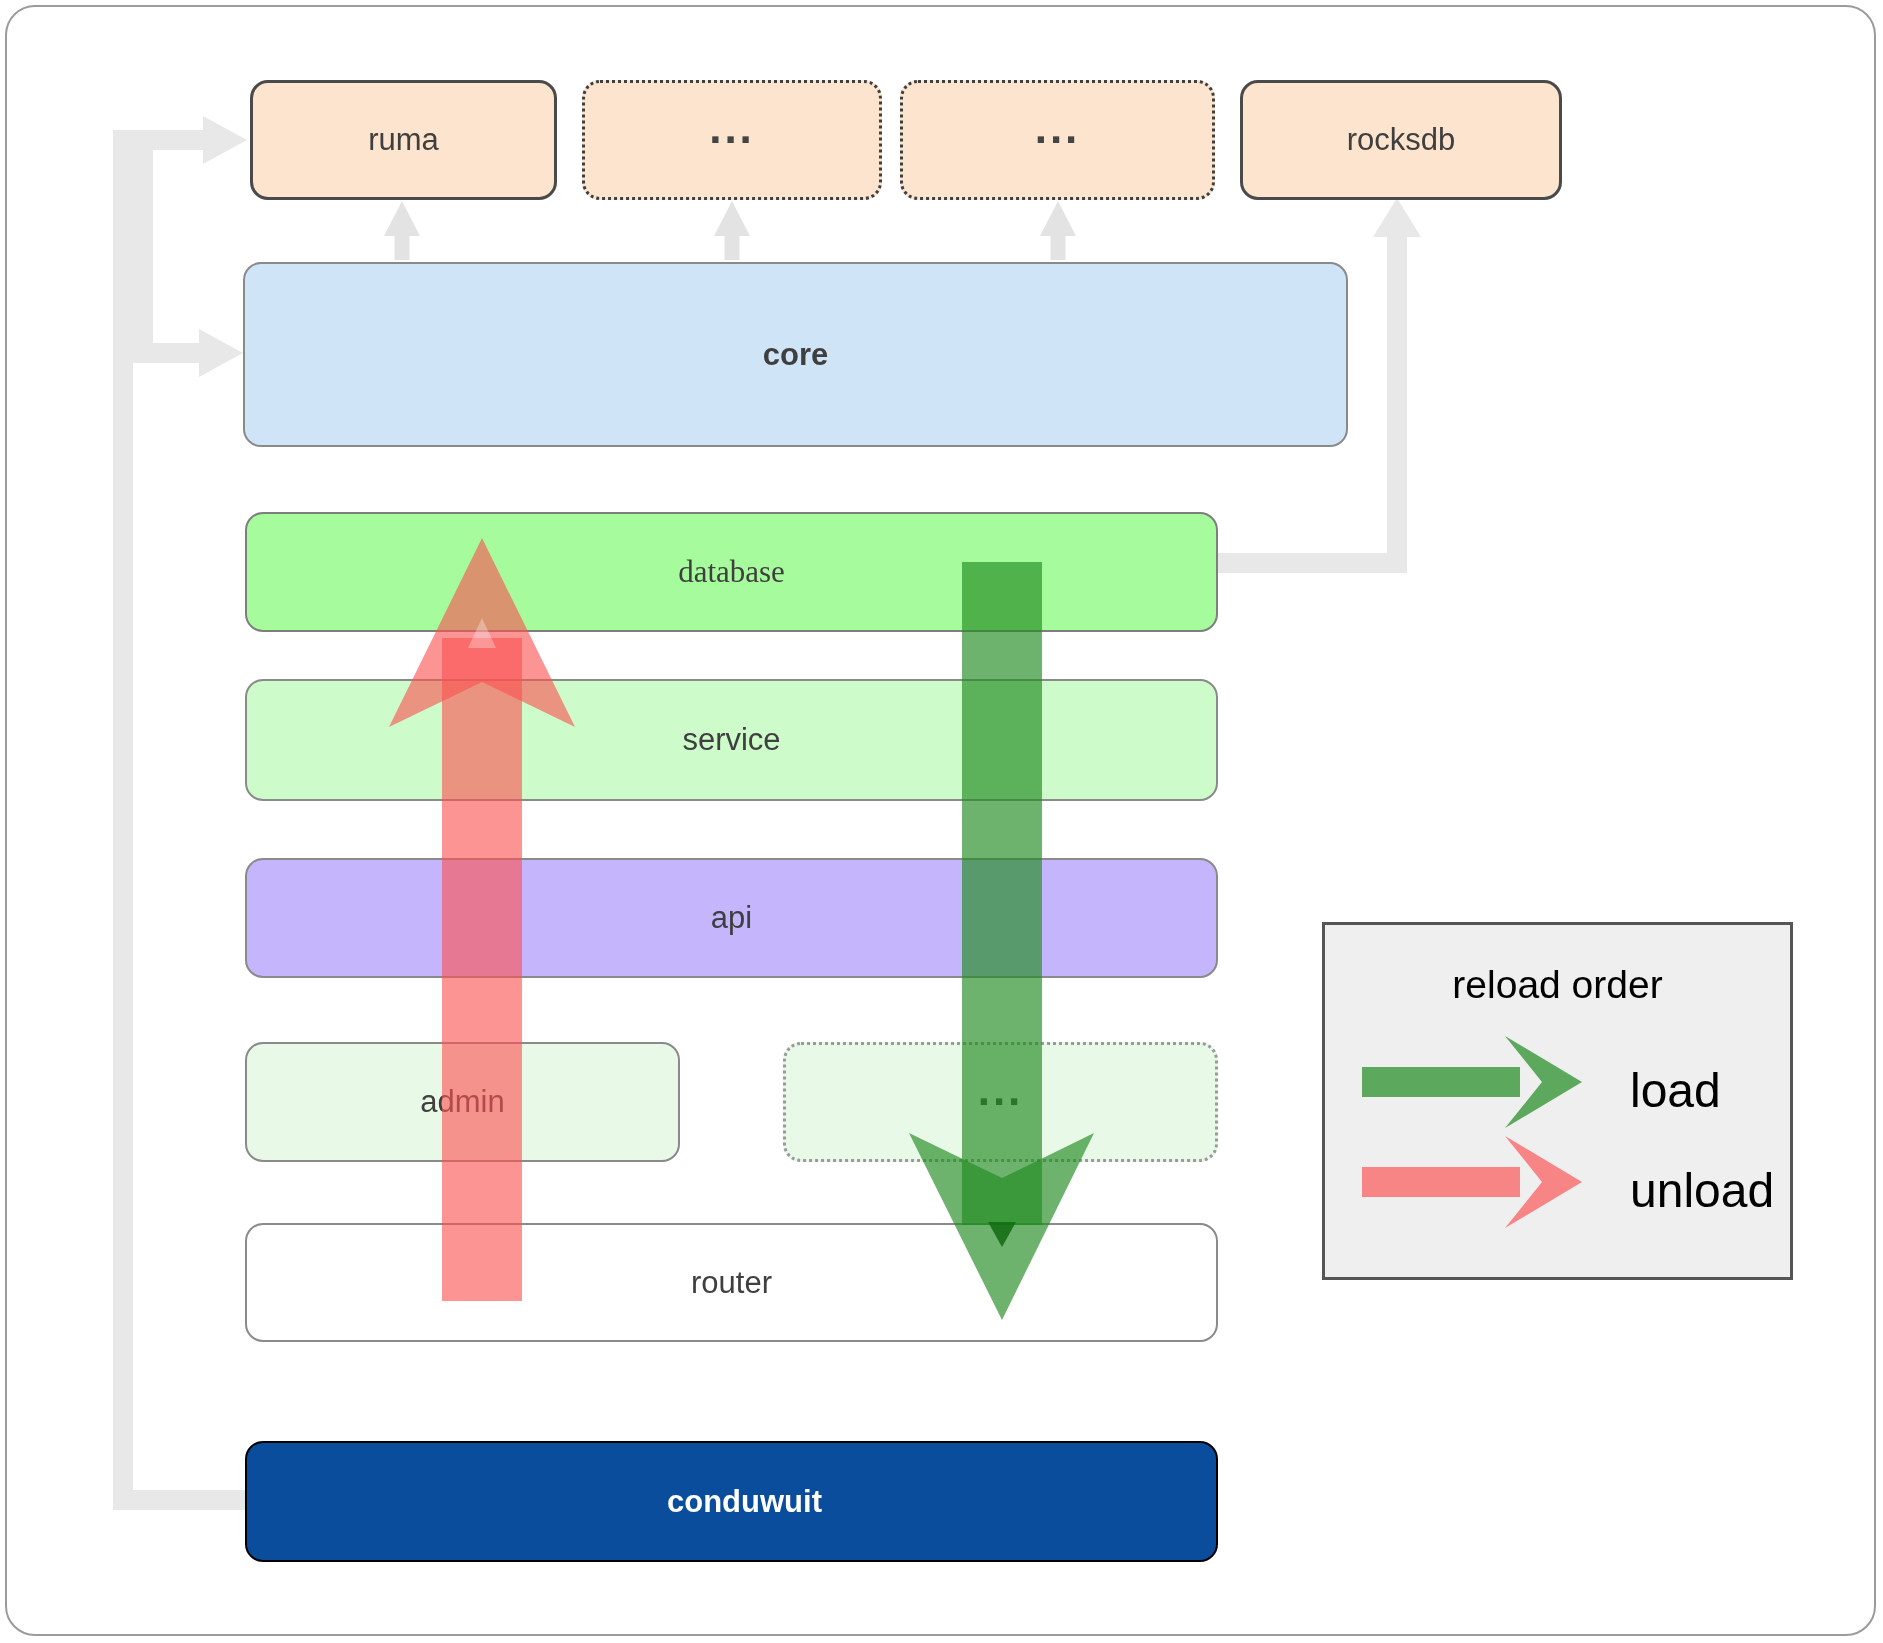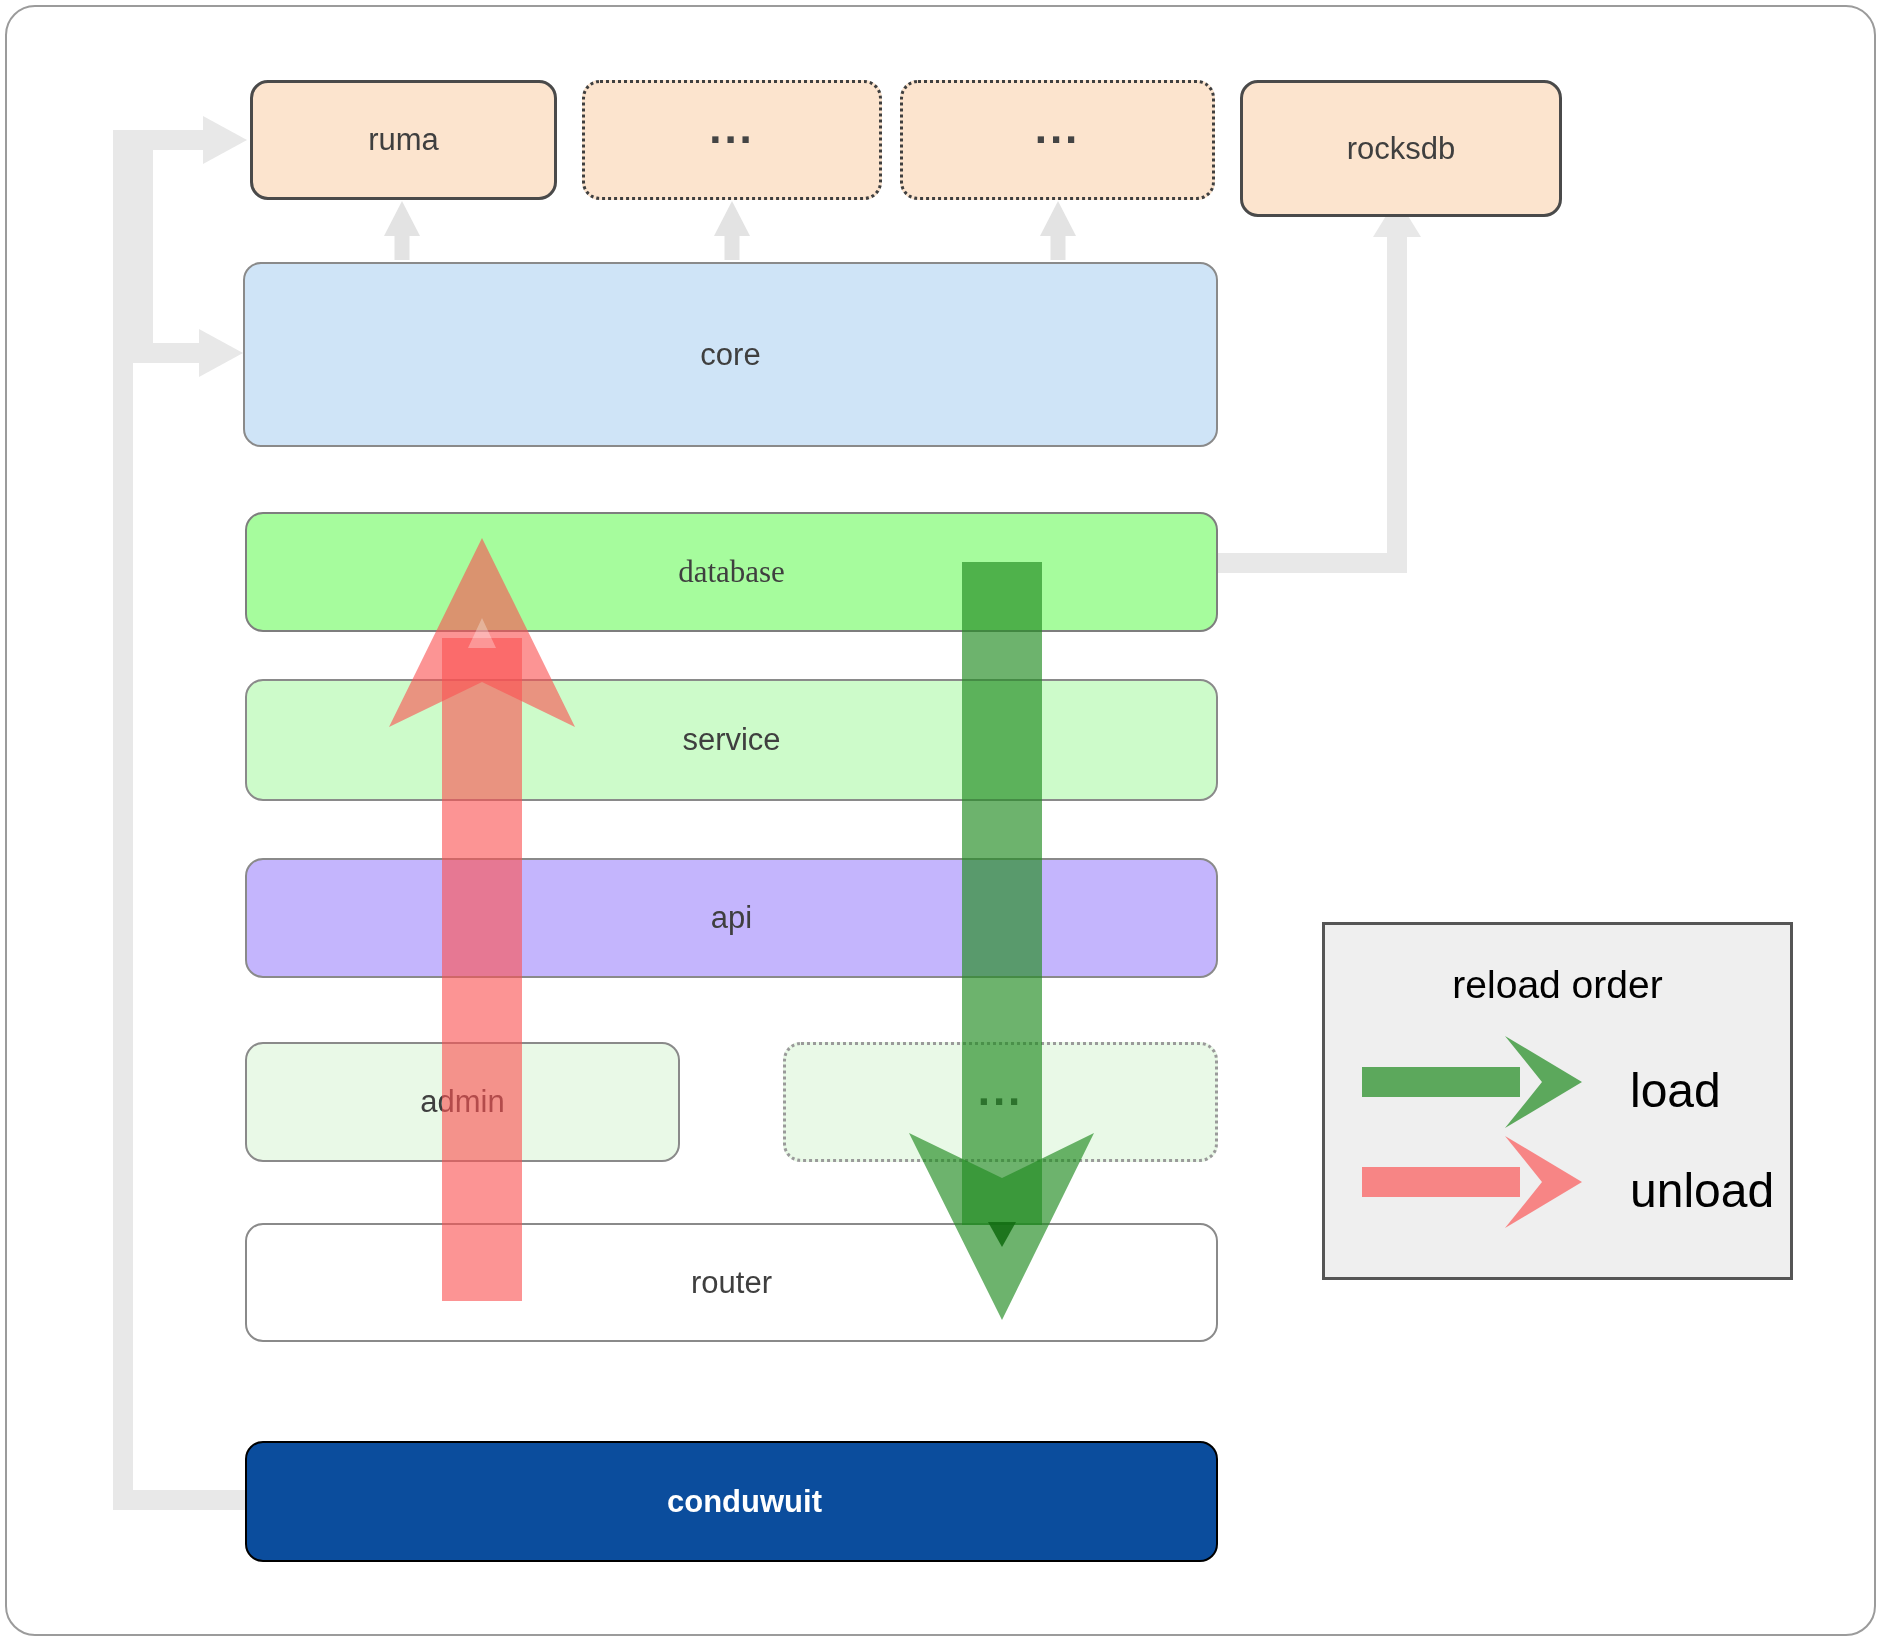--- a/index.html
+++ b/index.html
@@ -6,22 +6,22 @@
   body{font-family:"Liberation Sans",sans-serif;}
   .canvas{position:relative;width:1883px;height:1643px;background:#fff;overflow:hidden;}
   .frame{position:absolute;left:5px;top:5px;width:1871px;height:1631px;border:2px solid #9b9b9b;border-radius:30px;box-sizing:border-box;}
   .box{position:absolute;box-sizing:border-box;border-radius:18px;display:flex;align-items:center;justify-content:center;
        font-size:31px;color:#3f3f3f;z-index:2;}
   .peach{background:#FCE4CE;border:3px solid #4a4a4a;}
   .peach-dotted{background:#FCE4CE;border:3px dotted #3f3f3f;}
   .b-ruma{left:250px;top:80px;width:307px;height:120px;}
   .b-dots1{left:582px;top:80px;width:300px;height:120px;}
   .b-dots2{left:900px;top:80px;width:315px;height:120px;}
-  .b-rocksdb{left:1240px;top:80px;width:322px;height:137px;}
-  .b-core{left:243px;top:262px;width:975px;height:185px;background:#CFE4F7;border:2px solid #8a8a8a;}
+  .b-rocksdb{left:1240px;top:80px;width:322px;height:120px;}
+  .b-core{left:243px;top:262px;width:1105px;height:185px;background:#CFE4F7;border:2px solid #8a8a8a;font-weight:bold;}
   .b-database{left:245px;top:512px;width:973px;height:120px;background:#A6FC9D;border:2px solid #7e7e7e;font-family:Liberation Serif, serif;}
   .b-service{left:245px;top:679px;width:973px;height:122px;background:#CDFBCA;border:2px solid #8a8a8a;}
   .b-api{left:245px;top:858px;width:973px;height:120px;background:#c4b5fd;border:2px solid #8a8a8a;}
   .b-admin{left:245px;top:1042px;width:435px;height:120px;background:#E9F9E7;border:2px solid #8a8a8a;}
   .b-admin-dots{left:783px;top:1042px;width:435px;height:120px;background:#E9F9E7;border:3px dotted #9a9a9a;}
   .b-router{left:245px;top:1223px;width:973px;height:119px;background:#ffffff;border:2px solid #8a8a8a;}
   .b-conduwuit{left:245px;top:1441px;width:973px;height:121px;background:#0B4D9D;border:2px solid #000;
                color:#fff;font-weight:bold;padding-left:26px;}
   .dots{font-size:44px;font-weight:700;letter-spacing:3px;line-height:0;transform:translateY(-12px);color:#444;}
   .svg-abs{position:absolute;left:0;top:0;pointer-events:none;}

